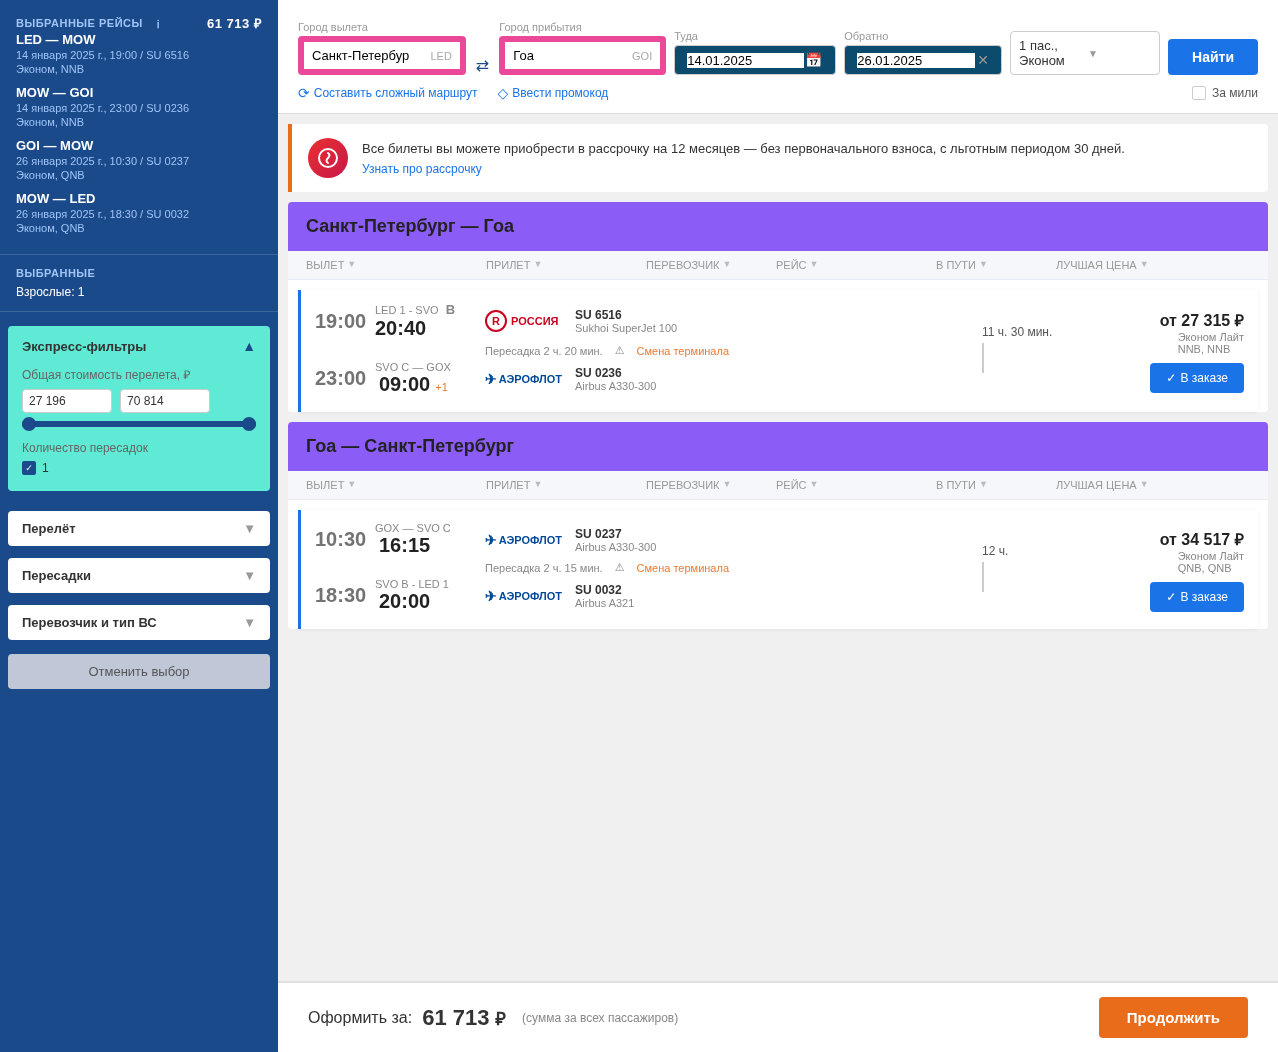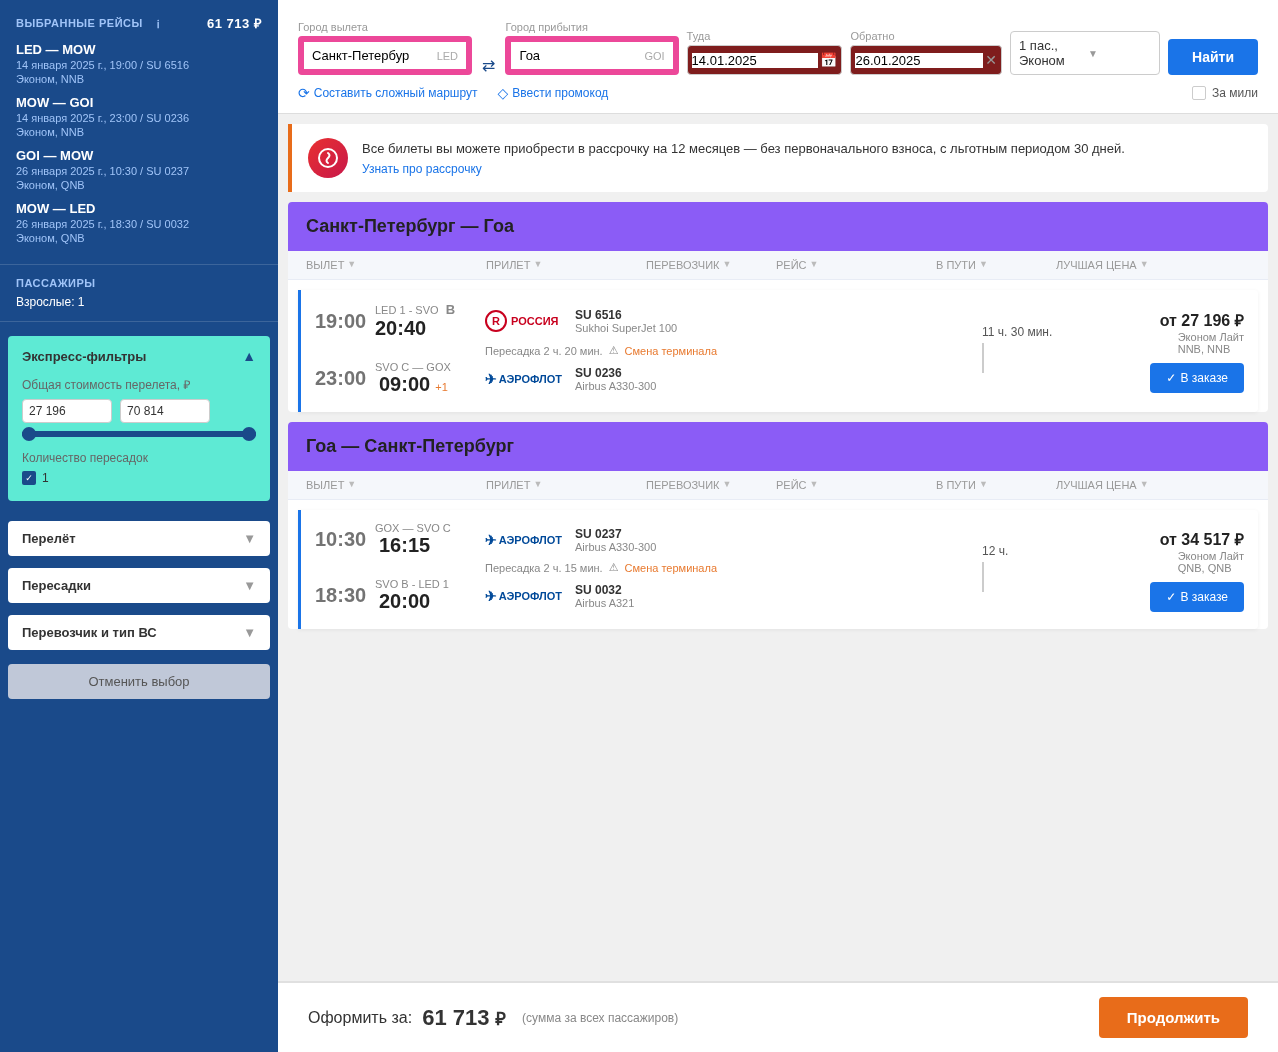--- a/index.html
+++ b/index.html
@@ -19,21 +19,20 @@
     }
     .sidebar-section {
       padding: 14px 16px 10px 16px;
       border-bottom: 1px solid rgba(255,255,255,0.15);
     }
     .sidebar-title {
       font-size: 11px;
       font-weight: bold;
       letter-spacing: 0.5px;
       color: #a0c4f8;
-      margin-bottom: 10px;
       display: flex;
       align-items: center;
       gap: 14px;
     }
     .sidebar-title-price {
       color: #fff;
       margin-left: auto;
       font-size: 13px;
     }
     .sidebar-route {
@@ -230,22 +229,22 @@
       font-size: 16px;
       color: #1a4a8a;
       padding: 0 2px;
       margin-top: 16px;
     }
     .date-input-wrap {
       display: flex;
       align-items: center;
       border: 1px solid #ccc;
       border-radius: 4px;
-      padding: 6px 4px;
-      background: #7f1d1d;
+      padding: 6px 12px;
+      background: #0c4a6e;
       min-width: 130px;
       gap: 2px;
     }
     .date-input-wrap input {
       border: none;
       outline: none;
       font-size: 13px;
       width: 100%;
     }
     .date-icon { font-size: 14px; color: #999; }
@@ -488,21 +487,21 @@
       font-size: 12px;
       cursor: pointer;
       white-space: nowrap;
       display: flex;
       align-items: center;
       gap: 4px;
     }
     .transfer-row {
       display: flex;
       align-items: center;
-      gap: 6px;
+      gap: 12px;
       font-size: 11px;
       color: #888;
       margin: 4px 0 4px 170px;
     }
     .transfer-link {
       color: #e87a30;
       font-size: 11px;
       text-decoration: none;
     }
     .plus1 {
@@ -609,21 +608,21 @@
         </div>
         <div>
           <div class="sidebar-route">MOW — LED</div>
           <div class="sidebar-route-info">26 января 2025 г., 18:30 / SU 0032</div>
           <div class="sidebar-route-class">Эконом, QNB</div>
         </div>
       </div>
     </div>
 
     <div class="sidebar-pax-section">
-      <div class="sidebar-pax-title">ПАССАЖИРЫ</div>
+      <div class="sidebar-pax-title">ВЫБРАННЫЕ</div>
       <div class="sidebar-pax-val">Взрослые: 1</div>
     </div>
 
     <div class="filter-section">
       <div class="filter-title-row">
         <span>Экспресс-фильтры</span>
         <span style="color:#1a4a8a;font-size:14px;">▲</span>
       </div>
       <div class="filter-label">Общая стоимость перелета, ₽</div>
       <div class="filter-range-inputs">
@@ -816,21 +815,21 @@
                 </div>
               </div>
             </div>
 
             <div class="duration-col">
               <div class="duration-text">11 ч. 30 мин.</div>
               <div class="duration-line"></div>
             </div>
 
             <div class="price-col">
-              <div class="price-value">от 27 196 ₽</div>
+              <div class="price-value">от 27 315 ₽</div>
               <div class="price-class">Эконом Лайт<br>NNB, NNB</div>
               <button class="book-btn">
                 <span>✓</span>
                 <span>В заказе</span>
               </button>
             </div>
           </div>
         </div>
       </div>
 

